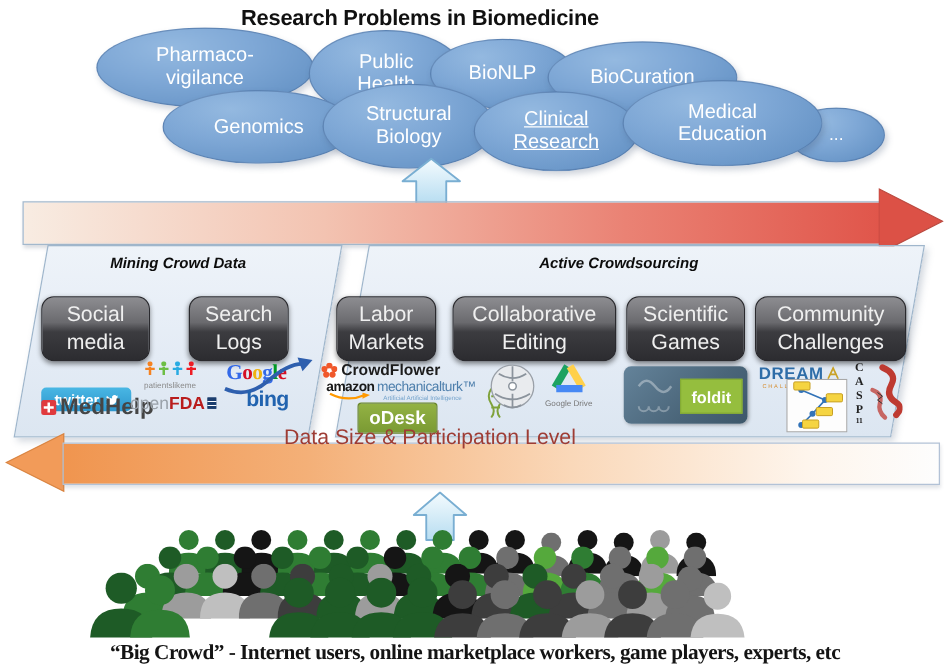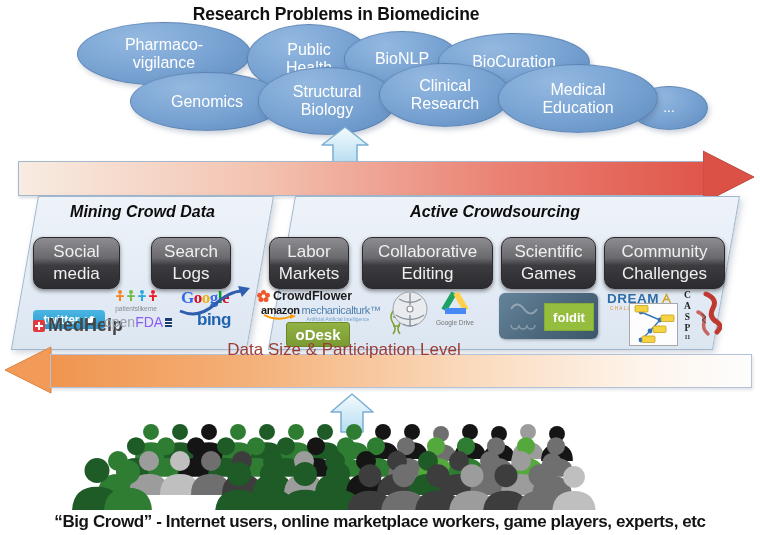--- a/index.html
+++ b/index.html
@@ -4,21 +4,21 @@
 <style>
   html,body{margin:0;padding:0;background:#fff;}
   #stage{position:relative;width:760px;height:535px;background:#fff;overflow:hidden;
          font-family:"Liberation Sans",sans-serif;}
   .abs{position:absolute;}
   .ml{white-space:pre-line;}
 
   .fig-title{position:absolute;left:0;top:4px;width:672px;text-align:center;
              font-size:17.5px;font-weight:bold;color:#101010;letter-spacing:-0.2px;}
   .caption{position:absolute;left:0;bottom:3px;width:760px;text-align:center;
-           font-size:17px;font-weight:bold;color:#141414;letter-spacing:-0.4px;}
+           font-size:17px;font-weight:bold;color:#141414;letter-spacing:-0.4px;font-family:Liberation Serif, serif;}
 
   .bubble{position:absolute;border-radius:50%;
           background:radial-gradient(ellipse at 35% 25%,#94b9e0 0%,#7fa8d6 40%,#5d8cc0 100%);
           border:1px solid rgba(70,105,150,.45);
           box-shadow:2px 3px 5px rgba(60,80,110,.25);
           display:flex;align-items:center;justify-content:center;
           color:#fff;font-size:16px;line-height:1.12;text-align:center;}
 
   .up-arrow{position:absolute;}
 
@@ -31,42 +31,42 @@
   .arrow-body-orange{position:absolute;left:50px;top:354px;width:700px;height:32px;
       background:linear-gradient(90deg,#f0954f 0%,#f4b078 28%,#fad8b9 58%,#fef5ec 85%,#fdfdfd 100%);
       border:1px solid #b3c2d6;box-shadow:1px 2px 3px rgba(100,110,130,.2);}
   .arrow-text-orange{position:absolute;left:50px;top:334px;width:588px;height:32px;
       line-height:32px;text-align:center;color:#9e3c34;font-size:17px;}
 
   .panel{position:absolute;top:196px;height:152px;
          background:linear-gradient(180deg,#eef3f9 0%,#e3ebf5 60%,#dce6f1 100%);
          border:1px solid #9fb6cc;box-shadow:3px 3px 6px rgba(110,125,150,.3);
          transform:skewX(-10deg);transform-origin:0 0;}
-  .panel-title{position:absolute;font-style:italic;font-weight:bold;font-size:16px;
+  .panel-title{position:absolute;font-style:italic;font-weight:bold;font-size:12px;
                color:#0c0c0c;text-align:center;}
 
   .pill{position:absolute;border-radius:10px;color:#efefef;font-size:17px;line-height:1.32;
         text-align:center;display:flex;align-items:center;justify-content:center;
         background:linear-gradient(180deg,#8d8d91 0%,#6a6a6e 40%,#3c3c40 55%,#2c2c30 100%);
         border:1px solid #2a2a2e;box-shadow:0 2px 4px rgba(0,0,0,.45);}
 
   
   .tw-box{position:absolute;left:33px;top:290px;width:72px;height:19px;border-radius:4px;
           background:linear-gradient(180deg,#49b7e4,#2d95cc);display:flex;align-items:center;
           justify-content:center;gap:3px;color:#fff;font-weight:bold;font-size:12px;margin-top:20px;}
   .plm{position:absolute;left:108px;top:287px;width:56px;text-align:center;}
   .plm-text{font-size:6.5px;color:#8a8a8a;margin-top:0px;}
   .medhelp{position:absolute;left:33px;top:315px;display:flex;align-items:center;gap:3px;
            font-weight:bold;font-size:18px;color:#454545;}
   .mh-icon{width:12px;height:12px;border-radius:2px;background:#e03a3e;position:relative;}
   .mh-icon:before{content:"";position:absolute;left:5px;top:2px;width:2px;height:8px;background:#fff;}
   .mh-icon:after{content:"";position:absolute;left:2px;top:5px;width:8px;height:2px;background:#fff;}
   .openfda{position:absolute;left:104px;top:314px;font-size:14px;display:flex;align-items:center;}
   .ofda-open{color:#9aa2aa;}
-  .ofda-fda{color:#8b5cf6;font-weight:normal;}
+  .ofda-fda{color:#b91c1c;font-weight:bold;}
   .ofda-flag{width:7px;height:9px;background:#1c3e6e;margin-left:2px;
              background-image:linear-gradient(180deg,#1c3e6e 33%,#fff 33%,#fff 44%,#1c3e6e 44%,#1c3e6e 66%,#fff 66%,#fff 77%,#1c3e6e 77%);}
   .google-word{position:absolute;left:181px;top:288px;font-family:"Liberation Serif",serif;
                font-weight:bold;font-size:17px;letter-spacing:-0.5px;}
   .bing-word{position:absolute;left:197px;top:310px;color:#2163af;font-weight:bold;
              font-size:17px;letter-spacing:-0.5px;}
   .cf{position:absolute;left:257px;top:289px;display:flex;align-items:center;gap:3px;
       font-weight:bold;font-size:12.5px;color:#1c1c1c;}
   .amt{position:absolute;left:261px;top:304px;width:120px;}
   .amt-row{display:flex;align-items:flex-end;gap:2px;}
@@ -119,21 +119,21 @@
   <div class="bubble ml" style="left:247px;top:24px;width:122px;height:68px;">Public
 Health</div>
   <div class="bubble" style="left:344px;top:31px;width:114px;height:54px;">BioNLP</div>
   <div class="bubble" style="left:438px;top:33px;width:150px;height:56px;">BioCuration</div>
 
   <div class="bubble" style="left:630px;top:86px;width:76px;height:42px;font-size:14px;">...</div>
 
   <div class="bubble" style="left:130px;top:72px;width:152px;height:57px;">Genomics</div>
   <div class="bubble ml" style="left:258px;top:67px;width:136px;height:66px;">Structural
 Biology</div>
-  <div class="bubble ml" style="left:379px;top:63px;width:130px;height:62px;">Clinical
+  <div class="bubble ml" style="left:379px;top:73px;width:130px;height:62px;text-decoration:underline;">Clinical
 Research</div>
   <div class="bubble ml" style="left:498px;top:64px;width:158px;height:67px;">Medical
 Education</div>
 
   <svg class="up-arrow" style="left:321px;top:126px;" width="48" height="38" viewBox="0 0 48 38">
     <polygon points="24,1 47,19 36,19 36,37 12,37 12,19 1,19" fill="url(#upGrad)" stroke="#79aed2" stroke-width="1.5" stroke-linejoin="round"></polygon>
   </svg>
 
   <div class="arrow-body-red"></div>
   <svg class="abs" style="left:703px;top:150px;" width="52" height="54" viewBox="0 0 52 54">

